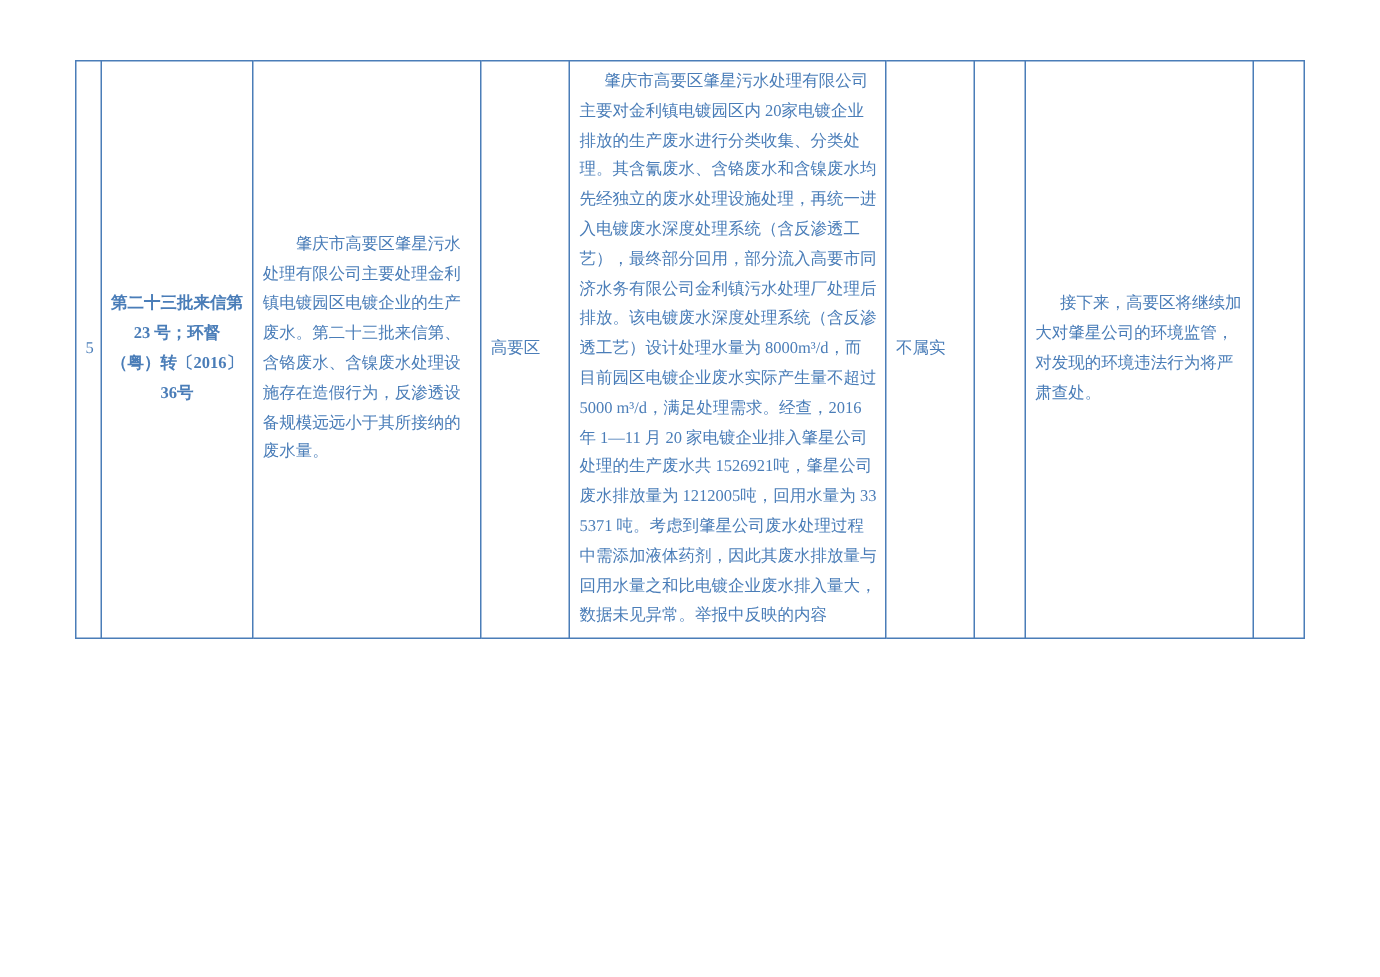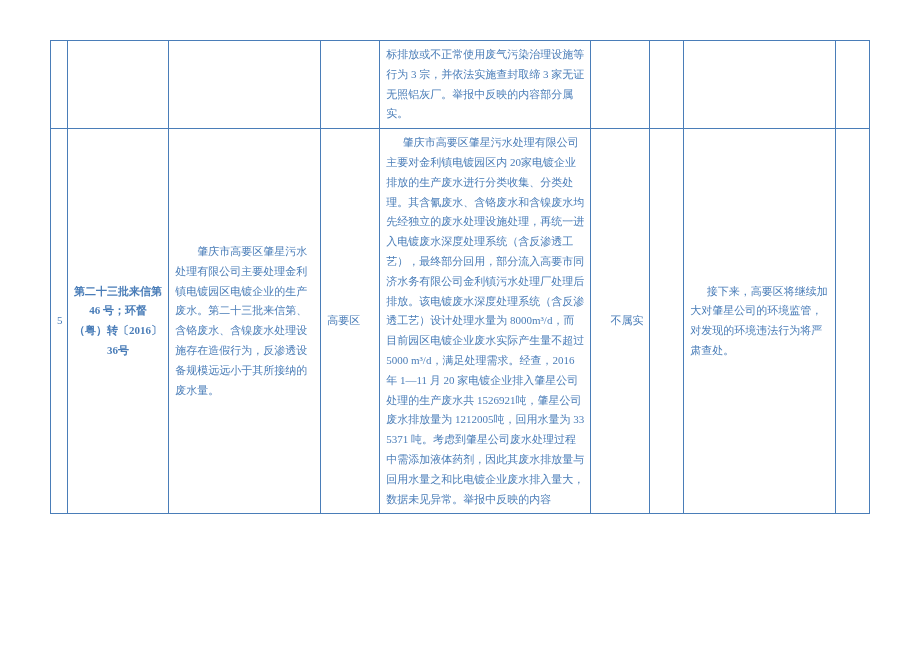--- a/index.html
+++ b/index.html
@@ -25,21 +25,21 @@
       padding: 4px 6px;
       vertical-align: middle;
       word-wrap: break-word;
       word-break: break-all;
     }
     .col-0 { width: 2%; }
     .col-1 { width: 12%; text-align: center; font-weight: bold; }
     .col-2 { width: 18%; }
     .col-3 { width: 7%; text-align: left; }
     .col-4 { width: 25%; text-indent: 1.5em; }
-    .col-5 { width: 7%; text-align: right; }
+    .col-5 { width: 7%; text-align: left; }
     .col-6 { width: 4%; }
     .col-7 { width: 18%; text-indent: 1.5em; }
     .col-8 { width: 4%; }
     .col-num {
       text-align: center;
     }
     .row1 .col-4 {
       text-indent: 0;
     }
   </style>
@@ -52,34 +52,23 @@
     <col class="col-1">
     <col class="col-2">
     <col class="col-3">
     <col class="col-4">
     <col class="col-5">
     <col class="col-6">
     <col class="col-7">
     <col class="col-8">
   </colgroup>
   <tbody>
-    <tr class="row1">
-      <td class="col-0 col-num"></td>
-      <td class="col-1"></td>
-      <td class="col-2"></td>
-      <td class="col-3"></td>
-      <td class="col-4">标排放或不正常使用废气污染治理设施等行为 3 宗，并依法实施查封取缔 3 家无证无照铝灰厂。举报中反映的内容部分属实。</td>
-      <td class="col-5"></td>
-      <td class="col-6"></td>
-      <td class="col-7"></td>
-      <td class="col-8"></td>
-    </tr>
     <tr>
       <td class="col-0 col-num">5</td>
-      <td class="col-1">第二十三批来信第 46 号；环督（粤）转〔2016〕36号</td>
+      <td class="col-1">第二十三批来信第 23 号；环督（粤）转〔2016〕36号</td>
       <td class="col-2">　　肇庆市高要区肇星污水处理有限公司主要处理金利镇电镀园区电镀企业的生产废水。第二十三批来信第、含铬废水、含镍废水处理设施存在造假行为，反渗透设备规模远远小于其所接纳的废水量。</td>
       <td class="col-3">高要区</td>
       <td class="col-4">肇庆市高要区肇星污水处理有限公司主要对金利镇电镀园区内 20家电镀企业排放的生产废水进行分类收集、分类处理。其含氰废水、含铬废水和含镍废水均先经独立的废水处理设施处理，再统一进入电镀废水深度处理系统（含反渗透工艺），最终部分回用，部分流入高要市同济水务有限公司金利镇污水处理厂处理后排放。该电镀废水深度处理系统（含反渗透工艺）设计处理水量为 8000m³/d，而目前园区电镀企业废水实际产生量不超过 5000 m³/d，满足处理需求。经查，2016年 1—11 月 20 家电镀企业排入肇星公司处理的生产废水共 1526921吨，肇星公司废水排放量为 1212005吨，回用水量为 335371 吨。考虑到肇星公司废水处理过程中需添加液体药剂，因此其废水排放量与回用水量之和比电镀企业废水排入量大，数据未见异常。举报中反映的内容</td>
       <td class="col-5">不属实</td>
       <td class="col-6"></td>
       <td class="col-7">接下来，高要区将继续加大对肇星公司的环境监管，对发现的环境违法行为将严肃查处。</td>
       <td class="col-8"></td>
     </tr>
   </tbody>
 </table>

